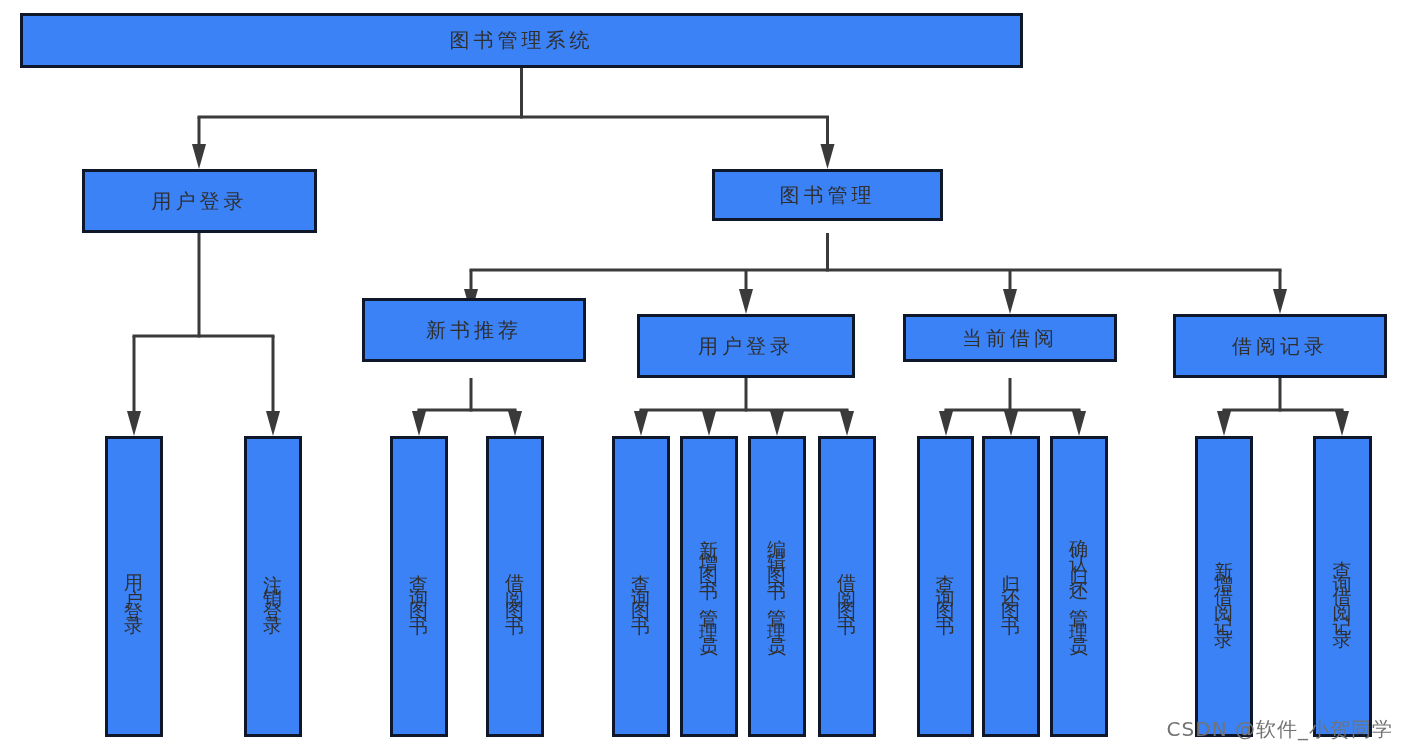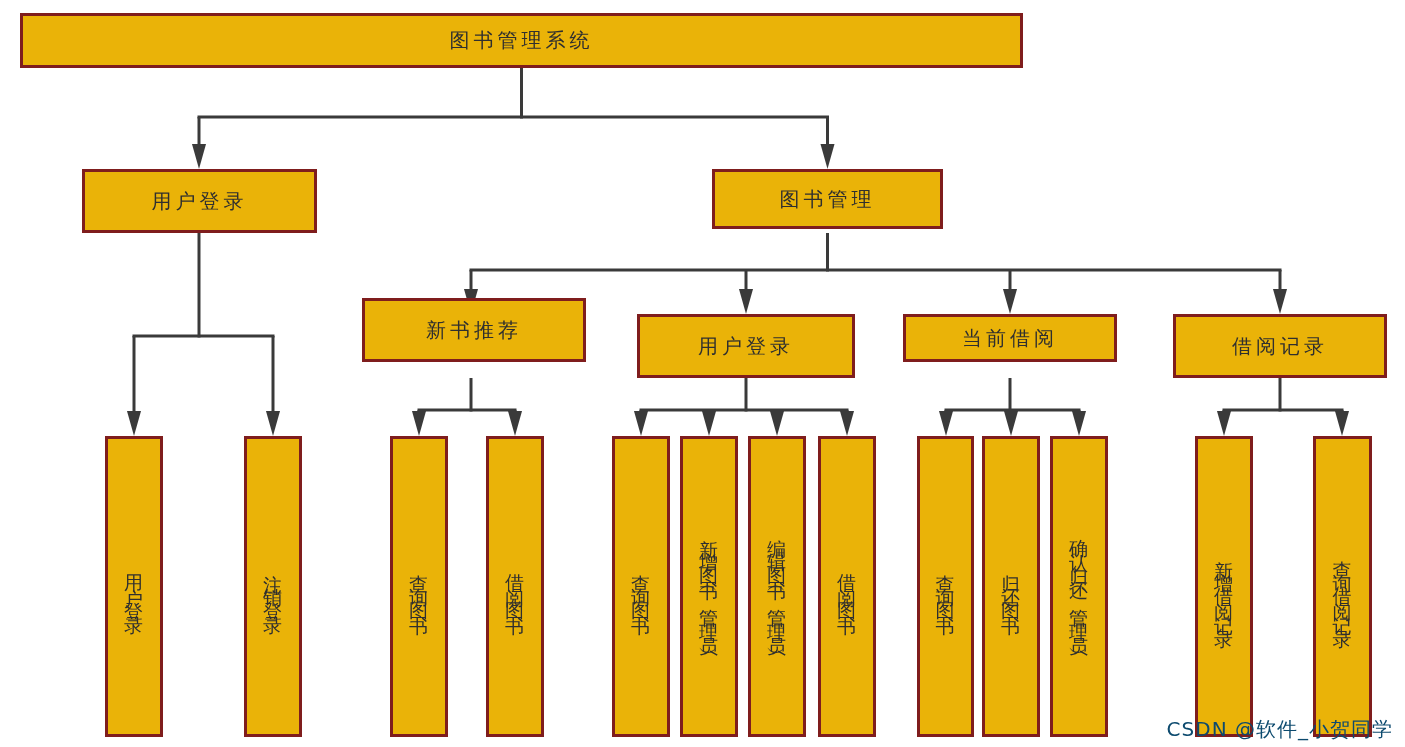--- a/index.html
+++ b/index.html
@@ -18,22 +18,22 @@
   .connectors {
     position: absolute;
     left: 0;
     top: 0;
     width: 1405px;
     height: 747px;
   }
   .box {
     position: absolute;
     box-sizing: border-box;
-    background: #eab308;
-    border: 3px solid #7f1d1d;
+    background: #3b82f6;
+    border: 3px solid #0f172a;
     display: flex;
     align-items: center;
     justify-content: center;
     color: #2f2f2f;
     z-index: 2;
   }
   .hbox {
     font-size: 20px;
     letter-spacing: 4px;
     white-space: nowrap;
@@ -44,21 +44,21 @@
     font-size: 19px;
     letter-spacing: 14px;
     line-height: 1;
   }
   .watermark {
     position: absolute;
     right: 12px;
     bottom: 4px;
     font-size: 20px;
     letter-spacing: 1px;
-    color: #0c4a6e;
+    color: #737373;
     z-index: 5;
     white-space: nowrap;
   }
 </style>
 </head>
 <body>
 
 <div class="stage">
 
   <svg class="connectors" viewBox="0 0 1405 747">
@@ -135,21 +135,21 @@
         <polygon points="1217,411 1231,411 1224,436" stroke="none"></polygon>
         <line x1="1342" y1="410" x2="1342" y2="413"></line>
         <polygon points="1335,411 1349,411 1342,436" stroke="none"></polygon>
       </g>
     </g>
   </svg>
 
   <div class="box hbox" style="left:20px; top:13px; width:1003px; height:55px">图书管理系统</div>
 
   <div class="box hbox" style="left:82px; top:169px; width:235px; height:64px">用户登录</div>
-  <div class="box hbox" style="left:712px; top:169px; width:231px; height:60px">图书管理</div>
+  <div class="box hbox" style="left:712px; top:169px; width:231px; height:52px">图书管理</div>
 
   <div class="box hbox" style="left:362px; top:298px; width:224px; height:64px">新书推荐</div>
   <div class="box hbox" style="left:637px; top:314px; width:218px; height:64px">用户登录</div>
   <div class="box hbox" style="left:903px; top:314px; width:214px; height:48px">当前借阅</div>
   <div class="box hbox" style="left:1173px; top:314px; width:214px; height:64px">借阅记录</div>
 
   <div class="box vbox" style="left:105px; top:436px; width:58px; height:301px">用户登录</div>
   <div class="box vbox" style="left:244px; top:436px; width:58px; height:301px">注销登录</div>
 
   <div class="box vbox" style="left:390px; top:436px; width:58px; height:301px">查询图书</div>

